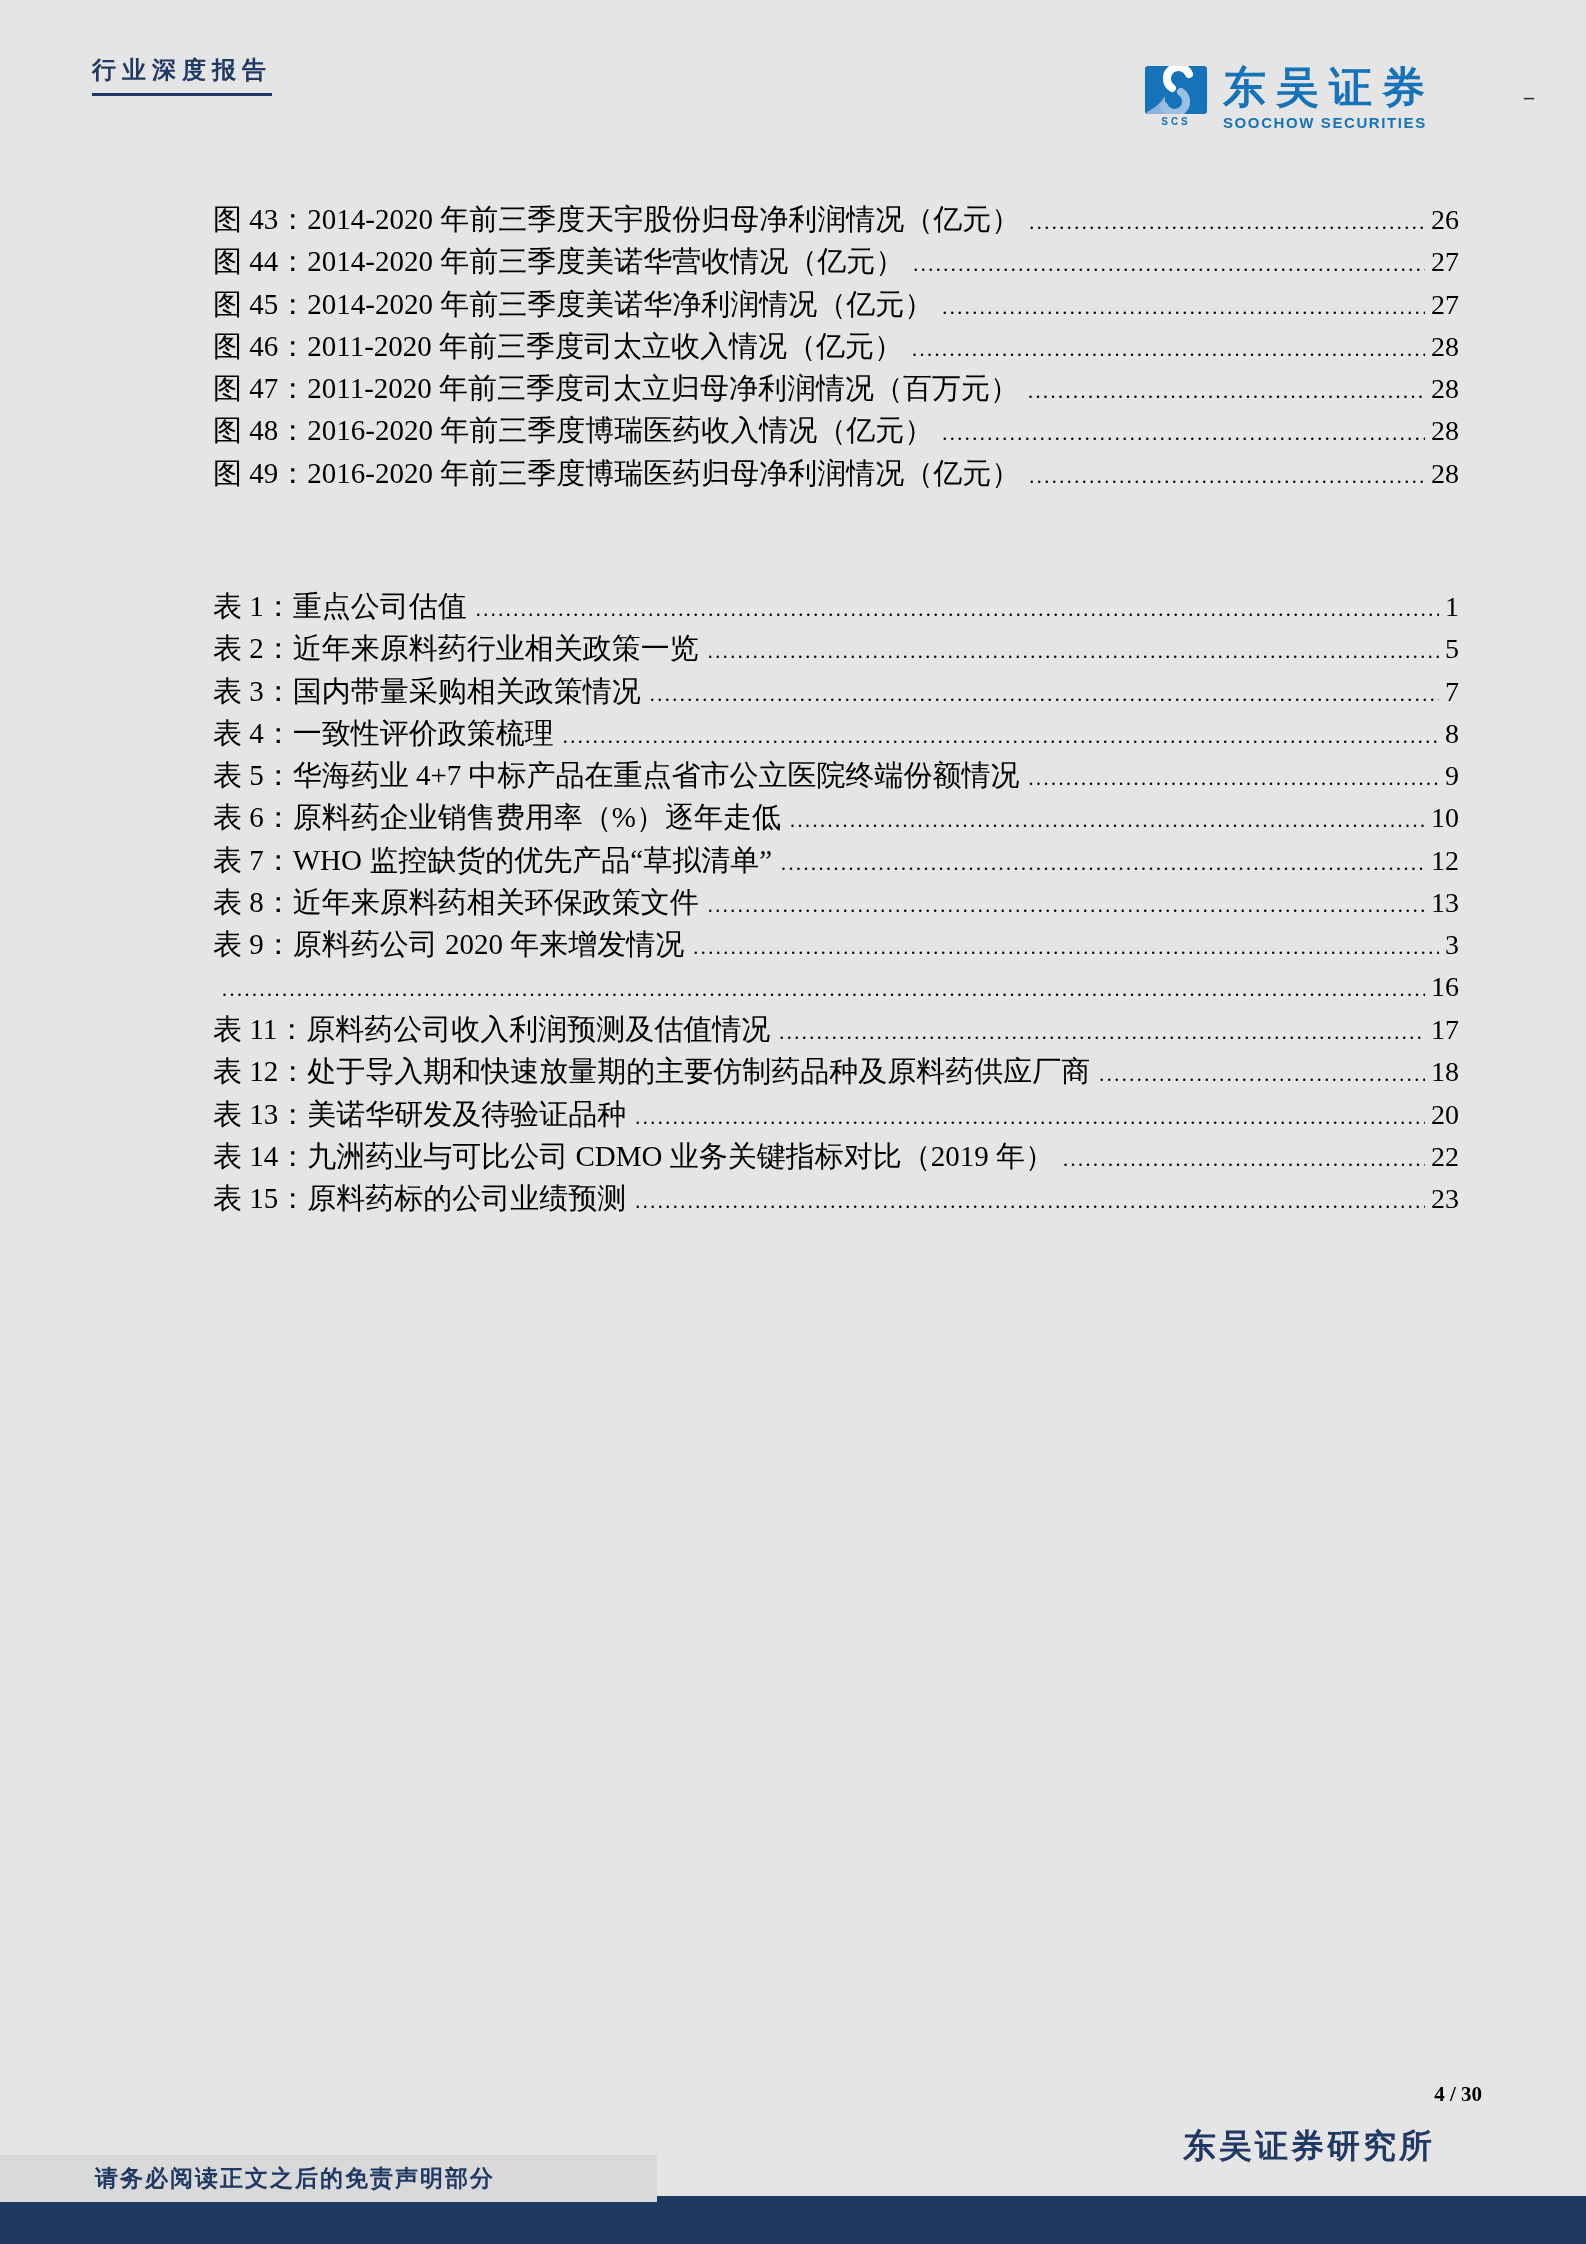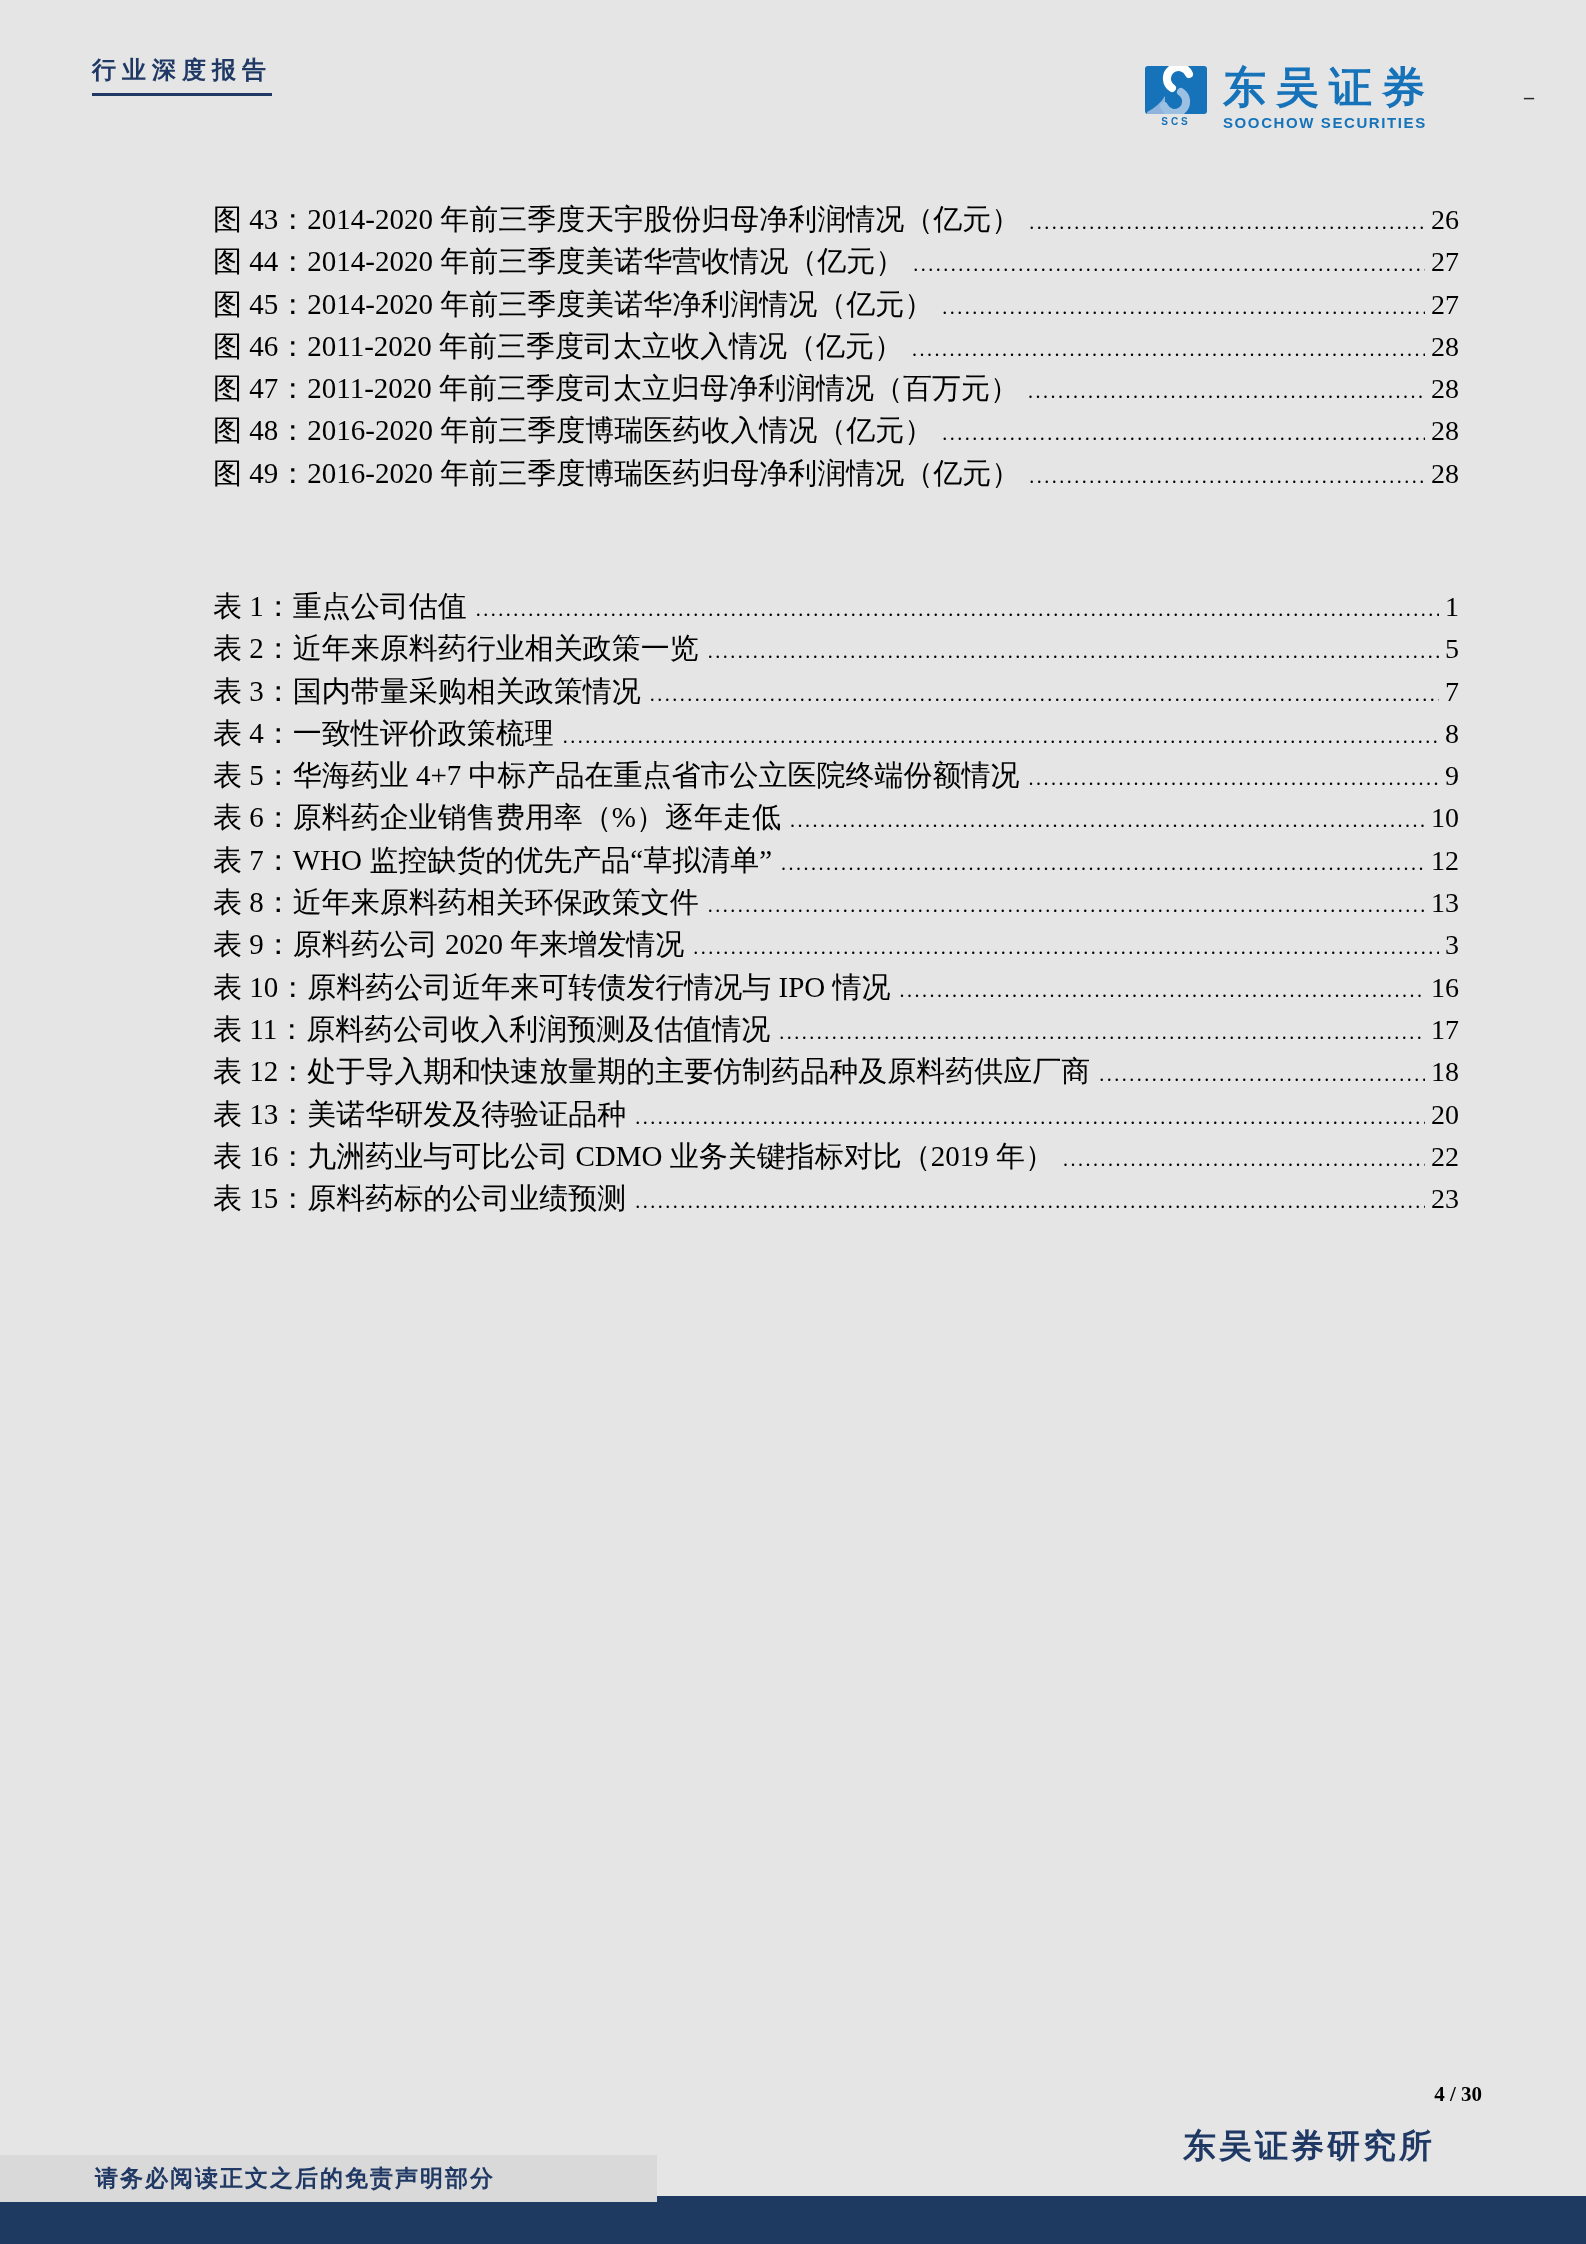--- a/index.html
+++ b/index.html
@@ -212,21 +212,20 @@
     <span class="toc-page">13</span>
   </div>
 
   <div class="toc-row">
     <span class="toc-text">表 9：原料药公司 2020 年来增发情况</span>
     <span class="toc-dots">................................................................................................................................................................................................................................................................................................................................................................................................................</span>
     <span class="toc-page">3</span>
   </div>
 
   <div class="toc-row">
-    <span class="toc-text">表 10：原料药公司近年来可转债发行情况与 IPO 情况</span>
     <span class="toc-dots">................................................................................................................................................................................................................................................................................................................................................................................................................</span>
     <span class="toc-page">16</span>
   </div>
 
   <div class="toc-row">
     <span class="toc-text">表 11：原料药公司收入利润预测及估值情况</span>
     <span class="toc-dots">................................................................................................................................................................................................................................................................................................................................................................................................................</span>
     <span class="toc-page">17</span>
   </div>
 
@@ -236,21 +235,21 @@
     <span class="toc-page">18</span>
   </div>
 
   <div class="toc-row">
     <span class="toc-text">表 13：美诺华研发及待验证品种</span>
     <span class="toc-dots">................................................................................................................................................................................................................................................................................................................................................................................................................</span>
     <span class="toc-page">20</span>
   </div>
 
   <div class="toc-row">
-    <span class="toc-text">表 16：九洲药业与可比公司 CDMO 业务关键指标对比（2019 年）</span>
+    <span class="toc-text">表 14：九洲药业与可比公司 CDMO 业务关键指标对比（2019 年）</span>
     <span class="toc-dots">................................................................................................................................................................................................................................................................................................................................................................................................................</span>
     <span class="toc-page">22</span>
   </div>
 
   <div class="toc-row">
     <span class="toc-text">表 15：原料药标的公司业绩预测</span>
     <span class="toc-dots">................................................................................................................................................................................................................................................................................................................................................................................................................</span>
     <span class="toc-page">23</span>
   </div>
 </div>

